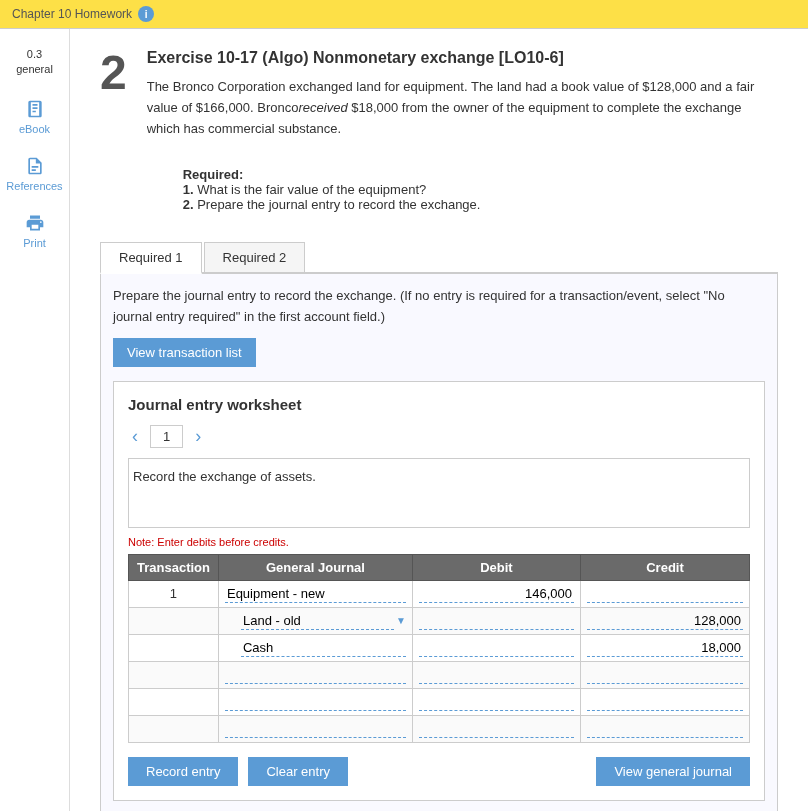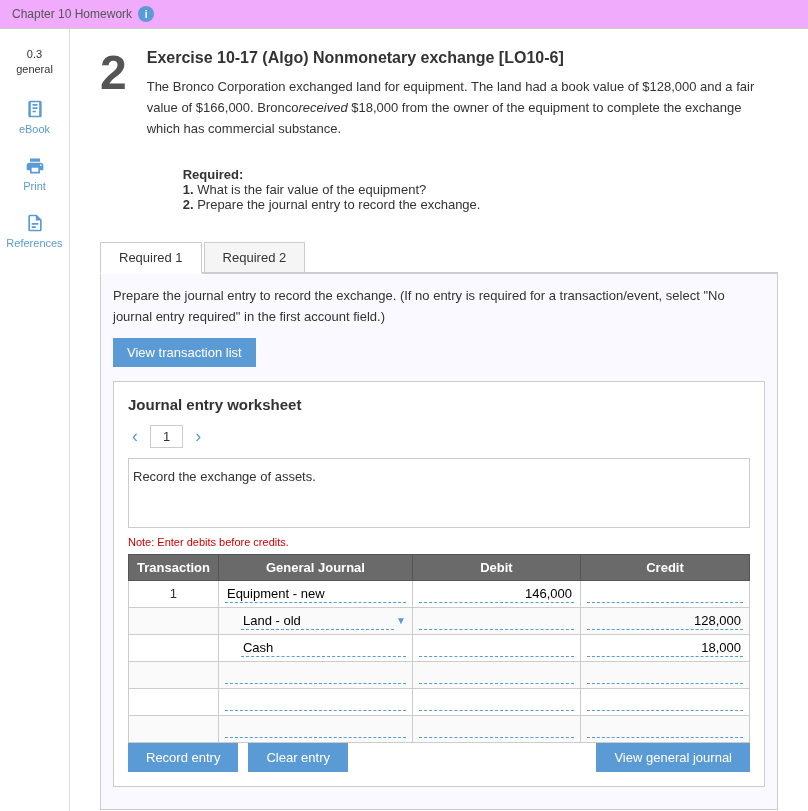--- a/index.html
+++ b/index.html
@@ -1,19 +1,19 @@
 <!DOCTYPE html>
 <html><head>
   <meta charset="utf-8">
   <style>
     * { box-sizing: border-box; margin: 0; padding: 0; }
     body { font-family: Arial, sans-serif; font-size: 13px; background: #f0f0f0; color: #333; }
 
     .top-bar {
-      background: #f0abfc;
+      background: #fde047;
       border-bottom: 1px solid #ccc;
       padding: 6px 12px;
       font-size: 12px;
       color: #555;
       display: flex;
       align-items: center;
       gap: 6px;
       text-align: center;
     }
 
@@ -230,20 +230,21 @@
     .note-text {
       font-size: 11px;
       color: #c00;
       margin-bottom: 6px;
     }
 
     .journal-table {
       width: 100%;
       border-collapse: collapse;
       font-size: 13px;
+      margin-bottom: 14px;
     }
 
     .journal-table th {
       background: #6a6a6a;
       color: #fff;
       padding: 5px 8px;
       text-align: center;
       border: 1px solid #555;
     }
 
@@ -333,34 +334,34 @@
           <path d="M18 2H6c-1.1 0-2 .9-2 2v16c0 1.1.9 2 2 2h12c1.1 0 2-.9 2-2V4c0-1.1-.9-2-2-2zm-1 18H7V4h10v16z"></path>
           <path d="M9 6h6v2H9zm0 4h6v2H9zm0 4h4v2H9z"></path>
         </svg>
       </div>
       <span class="sidebar-label">eBook</span>
     </div>
 
     <div class="sidebar-item">
       <div class="sidebar-icon">
         <svg width="20" height="20" viewBox="0 0 24 24" xmlns="http://www.w3.org/2000/svg">
-          <path d="M19 8H5c-1.66 0-3 1.34-3 3v6h4v4h12v-4h4v-6c0-1.66-1.34-3-3-3zm-3 11H8v-5h8v5zm3-7c-.55 0-1-.45-1-1s.45-1 1-1 1 .45 1 1-.45 1-1 1zm-1-9H6v4h12V3z"></path>
-        </svg>
-      </div>
-      <span class="sidebar-label">Print</span>
-    </div>
-
-    <div class="sidebar-item">
-      <div class="sidebar-icon">
-        <svg width="20" height="20" viewBox="0 0 24 24" xmlns="http://www.w3.org/2000/svg">
           <path d="M14 2H6c-1.1 0-2 .9-2 2v16c0 1.1.9 2 2 2h12c1.1 0 2-.9 2-2V8l-6-6zM6 20V4h7v5h5v11H6z"></path>
           <path d="M8 12h8v2H8zm0 4h5v2H8z"></path>
         </svg>
       </div>
       <span class="sidebar-label">References</span>
+    </div>
+
+    <div class="sidebar-item">
+      <div class="sidebar-icon">
+        <svg width="20" height="20" viewBox="0 0 24 24" xmlns="http://www.w3.org/2000/svg">
+          <path d="M19 8H5c-1.66 0-3 1.34-3 3v6h4v4h12v-4h4v-6c0-1.66-1.34-3-3-3zm-3 11H8v-5h8v5zm3-7c-.55 0-1-.45-1-1s.45-1 1-1 1 .45 1 1-.45 1-1 1zm-1-9H6v4h12V3z"></path>
+        </svg>
+      </div>
+      <span class="sidebar-label">Print</span>
     </div>
   </div>
 
   <div class="content-area">
 
     <div style="display:flex; align-items:flex-start; margin-bottom:14px;">
       <div class="question-number">2</div>
       <div class="question-header">
         <div class="exercise-title">Exercise 10-17 (Algo) Nonmonetary exchange [LO10-6]</div>
         <div class="description">

